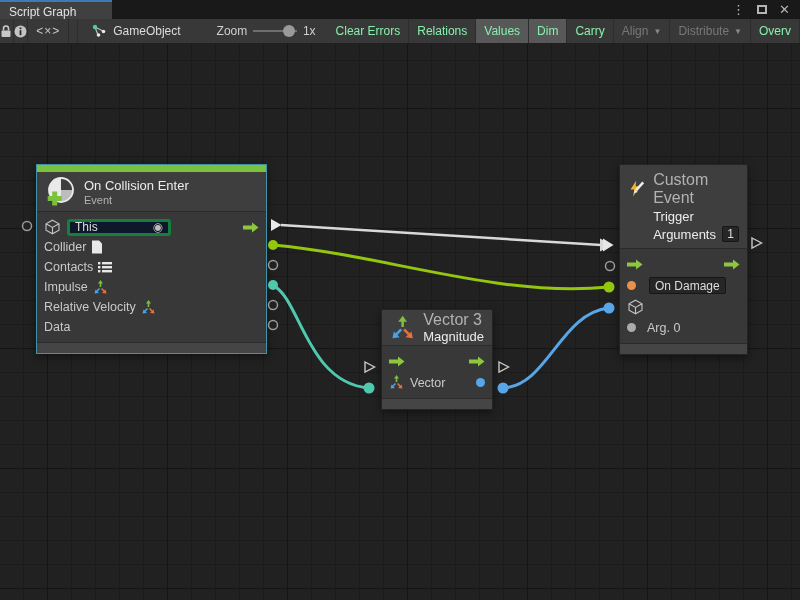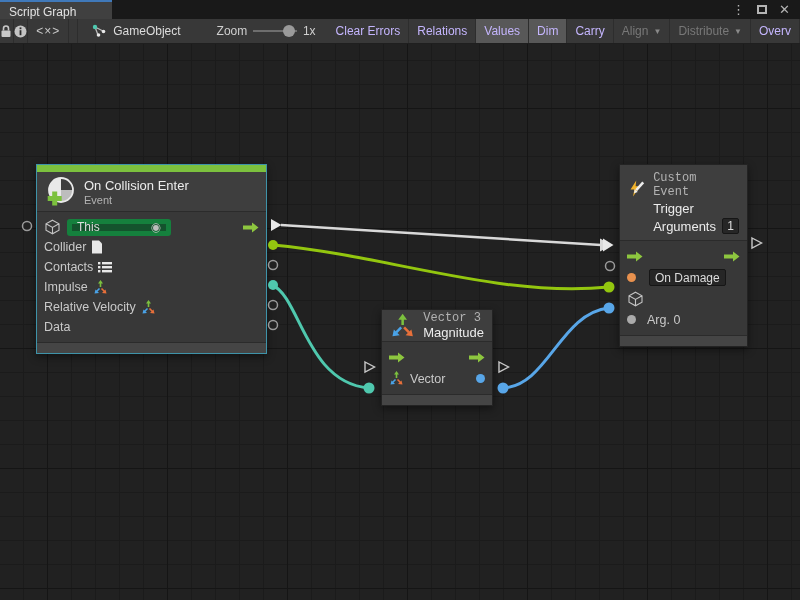--- a/index.html
+++ b/index.html
@@ -20,21 +20,21 @@
   .win-controls .glyph { font-size:13px; cursor:default; }
   .maxbox { width:10px; height:9px; border:2px solid #b4b4b4; display:inline-block; }
   
   .toolbar {
     position:absolute; left:0; top:19px; width:800px; height:25px;
     background:#383838; border-bottom:1px solid #1f1f1f;
     display:flex; align-items:stretch; overflow:hidden;
   }
   .tbtn {
     display:flex; align-items:center; justify-content:center;
-    padding:0 8px; color:#c4b5fd; border-right:1px solid #2d2d2d;
+    padding:0 8px; color:#86efac; border-right:1px solid #2d2d2d;
     white-space:nowrap; cursor:default; font-size:12px;
   }
   .tbtn.iconbtn { width:26px; padding:0; }
   .tbtn.codebtn { width:64px; color:#c9c9c9; letter-spacing:1px; }
   .tbtn.active { background:#585858; }
   .tbtn.disabled { color:#787878; }
   .tbtn .dd { font-size:8px; margin-left:5px; color:#8a8a8a; }
   .tb-gap { width:16px; border-right:1px solid #2d2d2d; }
   .go-group { display:flex; align-items:center; gap:6px; padding:0 10px 0 14px; }
   .zoom-label { display:flex; align-items:center; color:#cfcfcf; padding:0 6px 0 26px; }
@@ -61,30 +61,30 @@
   .node {
     position:absolute; background:#383838; border:1px solid #232323;
     box-shadow:0 3px 8px rgba(0,0,0,.45); z-index:2;
   }
   .node.selected { border:1px solid #3e93a9; }
   .strip { height:7px; background:#7cc13e; }
   .nhead { display:flex; align-items:center; gap:8px; padding:4px 8px; background:#3e3e3e; }
   .nhead .titles { display:flex; flex-direction:column; justify-content:center; }
   .nt { font-size:13px; color:#ececec; }
   .ns { font-size:11px; color:#b2b2b2; margin-top:1px; }
-  .ncat { font-size:12px; color:#b2b2b2;font-family:Liberation Mono, monospace; }
+  .ncat { font-size:16px; color:#b2b2b2; }
   .nbody { border-top:1px solid #2b2b2b; padding:5px 0; background:#383838; }
   .nfoot { height:11px; background:#454545; border-top:1px solid #2b2b2b; }
   .nrow { height:20px; display:flex; align-items:center; gap:5px; padding:0 7px; }
   .nrow.h21 { height:21px; }
   .nrow.right { justify-content:flex-start; }
   .nrow.between { justify-content:space-between; }
   .rlabel { color:#c9c9c9; font-size:12.5px; }
   .field {
-    background:#14532d; border:5px solid #15803d; border-radius:3px;
+    background:#0f172a; border:3px solid #15803d; border-radius:3px;
     height:17px; padding:0 5px; display:inline-flex; align-items:center;
     color:#dcdcdc; font-size:12px;
   }
   .field.this { width:104px; justify-content:space-between; }
   .field.dark { background:#262626; border:1px solid #161616; border-radius:2px; }
   .picker { color:#bdbdbd; font-size:12px; line-height:1; }
   .argbox {
     background:#262626; border:1px solid #161616; border-radius:2px;
     width:17px; height:16px; display:inline-flex; align-items:center; justify-content:center;
     color:#dcdcdc; margin-left:6px; font-size:12px;

